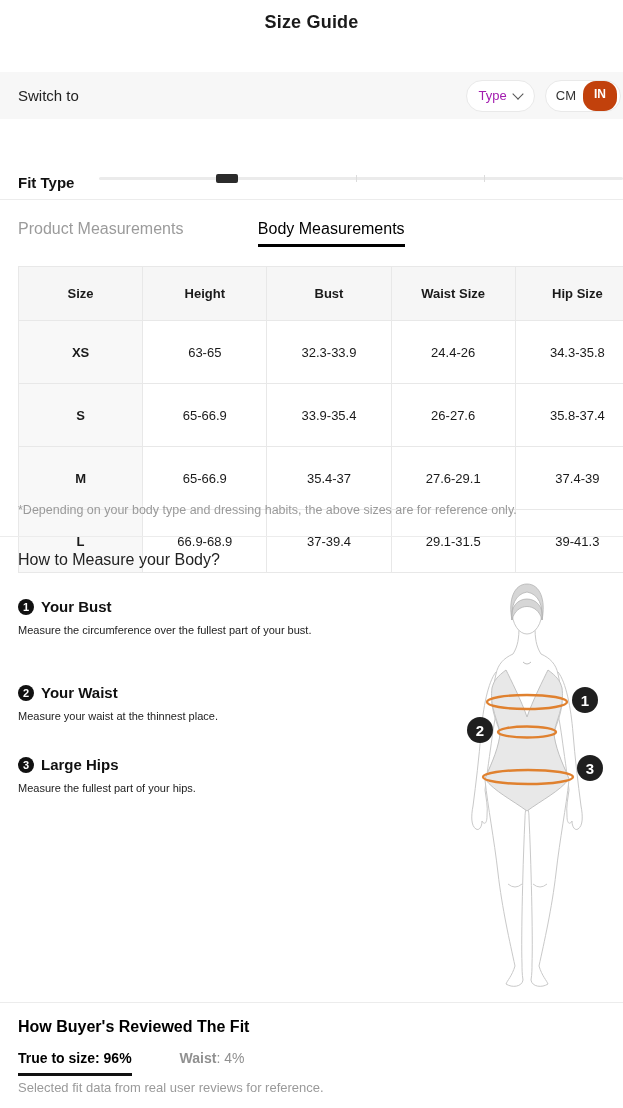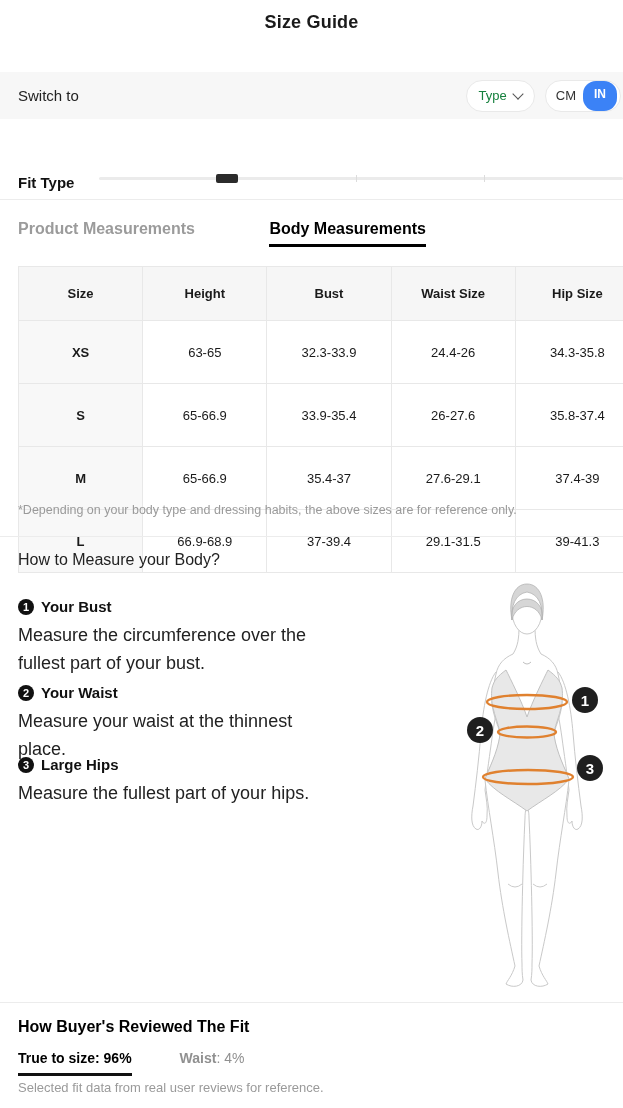--- a/index.html
+++ b/index.html
@@ -13,43 +13,43 @@
 
   
   .page-title{top:12px;left:0;width:100%;text-align:center;font-size:18px;font-weight:bold;letter-spacing:.2px;}
 
   
   .switch-bar{top:72px;left:0;width:100%;height:47px;background:#f7f7f7;display:flex;align-items:center;padding:0 2px 0 18px;box-sizing:border-box;}
   .switch-label{font-size:15px;color:#222;}
   .switch-spacer{flex:1;}
   .pill{background:#fff;border:1px solid #e9e9e9;border-radius:16px;height:32px;display:flex;align-items:center;box-sizing:border-box;}
   .type-pill{padding:0 12px;margin-right:10px;cursor:pointer;}
-  .type-pill .t{font-size:13px;color:#15803d;}
+  .type-pill .t{font-size:13px;color:#a21caf;}
   .chev{width:7px;height:7px;border-right:1.5px solid #555;border-bottom:1.5px solid #555;transform:rotate(45deg);margin-left:7px;margin-top:-4px;}
   .unit-pill{padding:0 3px 0 10px;cursor:pointer;}
   .unit-cm{font-size:13px;color:#333;margin-right:7px;}
-  .unit-in{background:#3b82f6;color:#fff;font-size:12px;font-weight:bold;border-radius:13px;height:30px;line-height:26px;padding:0 11px;}
+  .unit-in{background:#c2410c;color:#fff;font-size:12px;font-weight:bold;border-radius:13px;height:30px;line-height:26px;padding:0 11px;}
 
   
   .fit-section{top:119px;left:0;width:100%;height:81px;border-bottom:1px solid #ececec;box-sizing:border-box;}
   .fit-label{position:absolute;left:18px;top:46px;font-size:15px;font-weight:bold;color:#111;margin-top:9px;}
   .slider{position:absolute;left:99px;top:0;right:0;height:100%;}
   .slider-labels{position:absolute;top:33px;left:0;right:0;height:15px;font-size:12px;color:#1a1a1a;}
   .sl{position:absolute;white-space:nowrap;}
   .sl.skinny{left:0;}
   .sl.regular{left:256px;transform:translateX(-50%);}
   .sl.oversize{left:496px;transform:translateX(-50%);}
   .track{position:absolute;top:58px;left:0;right:0;height:3px;background:#ebebeb;border-radius:2px;}
   .tick{position:absolute;top:-2px;width:1px;height:7px;background:#dcdcdc;}
   .tick.t1{left:257px;} .tick.t2{left:385px;}
   .handle{position:absolute;top:-3px;left:117px;width:22px;height:9px;background:#2b2b2b;border-radius:2px;cursor:pointer;}
 
   
   .tabs{top:220px;left:18px;right:0;height:36px;}
-  .tab{display:inline-block;font-size:16px;font-weight:bold;cursor:pointer;}
+  .tab{display:inline-block;font-size:16px;font-weight:normal;cursor:pointer;}
   .tab.inactive{color:#9b9b9b;margin-right:70px;}
   .tab.active{color:#000;padding-bottom:6px;border-bottom:3px solid #000;}
 
   
   .table-wrap{top:266px;left:18px;width:605px;overflow:hidden;}
   table{border-collapse:collapse;table-layout:fixed;width:622px;}
   th,td{border:1px solid #e8e8e8;text-align:center;font-size:13px;color:#1a1a1a;padding:8px;}
   th{height:37px;background:#f6f6f6;font-weight:bold;}
   td{height:46px;background:#fff;}
   td.size-col{background:#f8f8f8;font-weight:bold;}
@@ -57,21 +57,21 @@
 
   .divider{left:0;width:100%;height:0;border-top:1px solid #ececec;}
   .d1{top:536px;} .d2{top:1002px;}
 
   
   .how-title{top:551px;left:18px;font-size:16px;color:#222;}
   .m-item{left:18px;width:322px;}
   .m-item.i1{top:598px;} .m-item.i2{top:684px;} .m-item.i3{top:756px;}
   .m-head{display:flex;align-items:center;font-size:15px;font-weight:bold;color:#111;}
   .num-badge{width:16px;height:16px;border-radius:50%;background:#111;color:#fff;font-size:11px;font-weight:bold;display:inline-flex;align-items:center;justify-content:center;margin-right:7px;flex:none;}
-  .m-desc{margin-top:7px;font-size:18px;line-height:1.55;color:#222;}
+  .m-desc{margin-top:7px;font-size:11px;line-height:1.55;color:#222;}
 
   
   .figure-wrap{top:578px;left:432px;width:191px;height:430px;}
 
   
   .review-title{top:1018px;left:18px;font-size:16px;font-weight:bold;color:#000;}
   .review-stats{top:1050px;left:18px;display:flex;align-items:flex-start;}
   .stat{font-size:14px;cursor:pointer;}
   .stat.active{color:#000;font-weight:bold;padding-bottom:7px;border-bottom:3px solid #111;margin-right:48px;}
   .stat.plain{color:#909090;}

